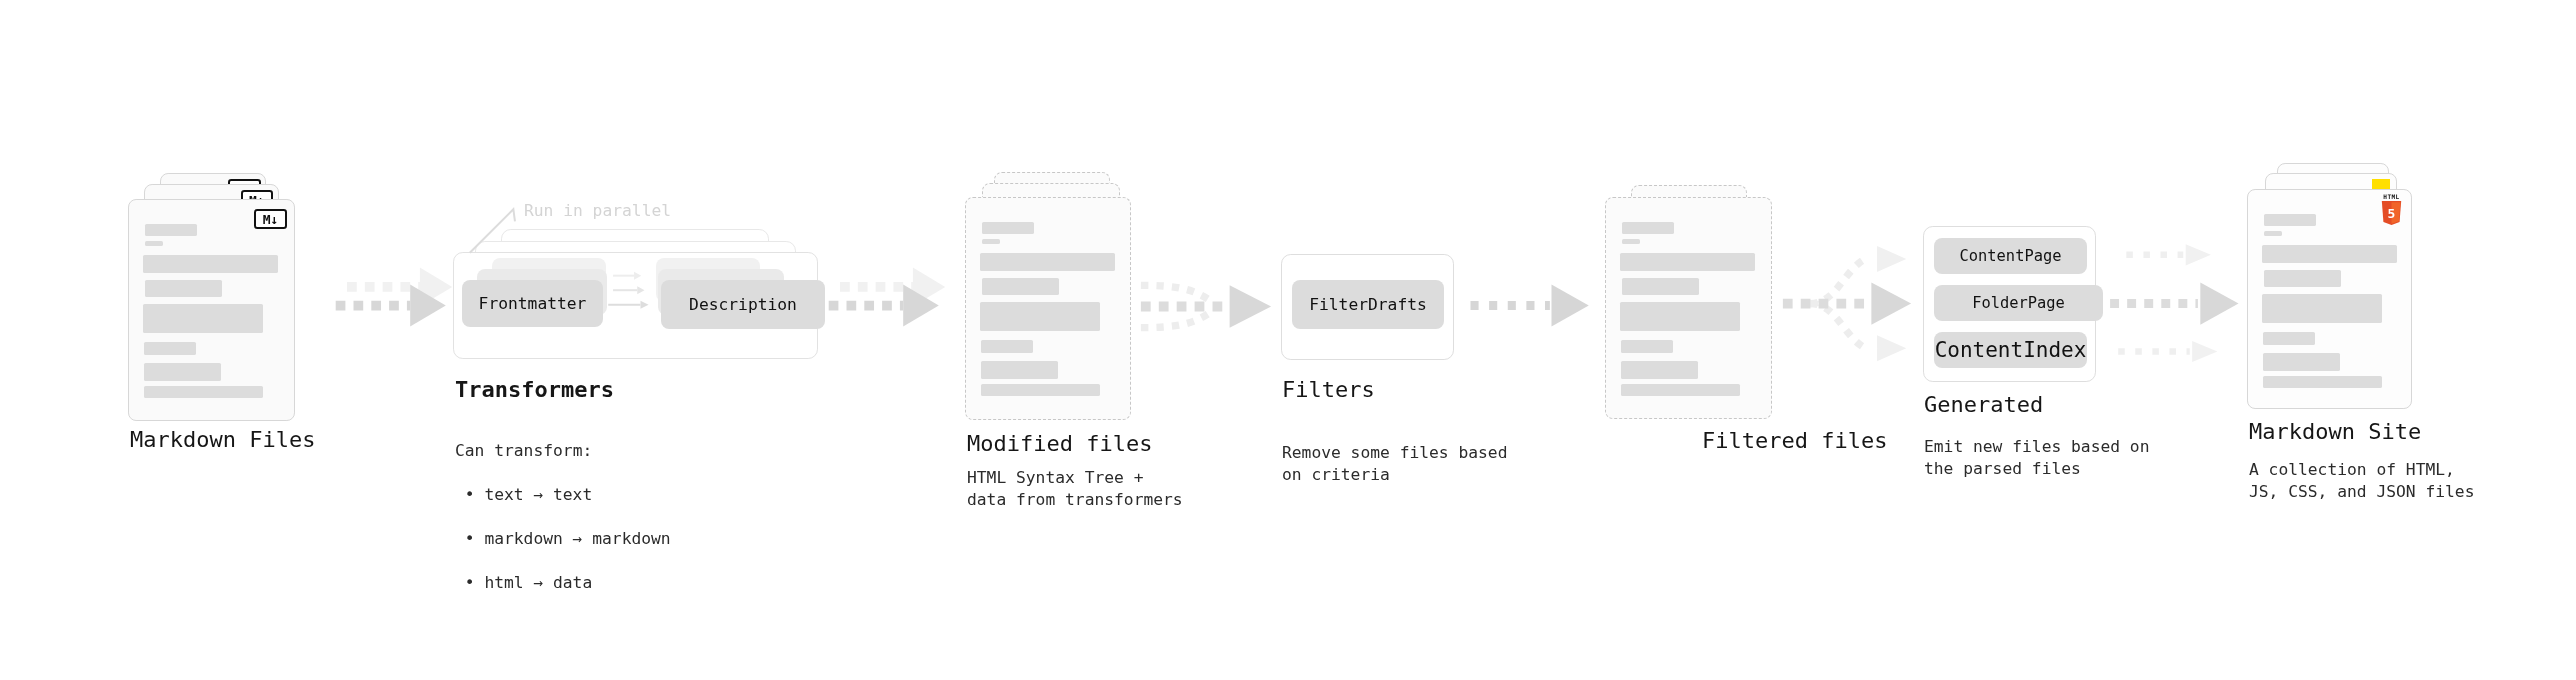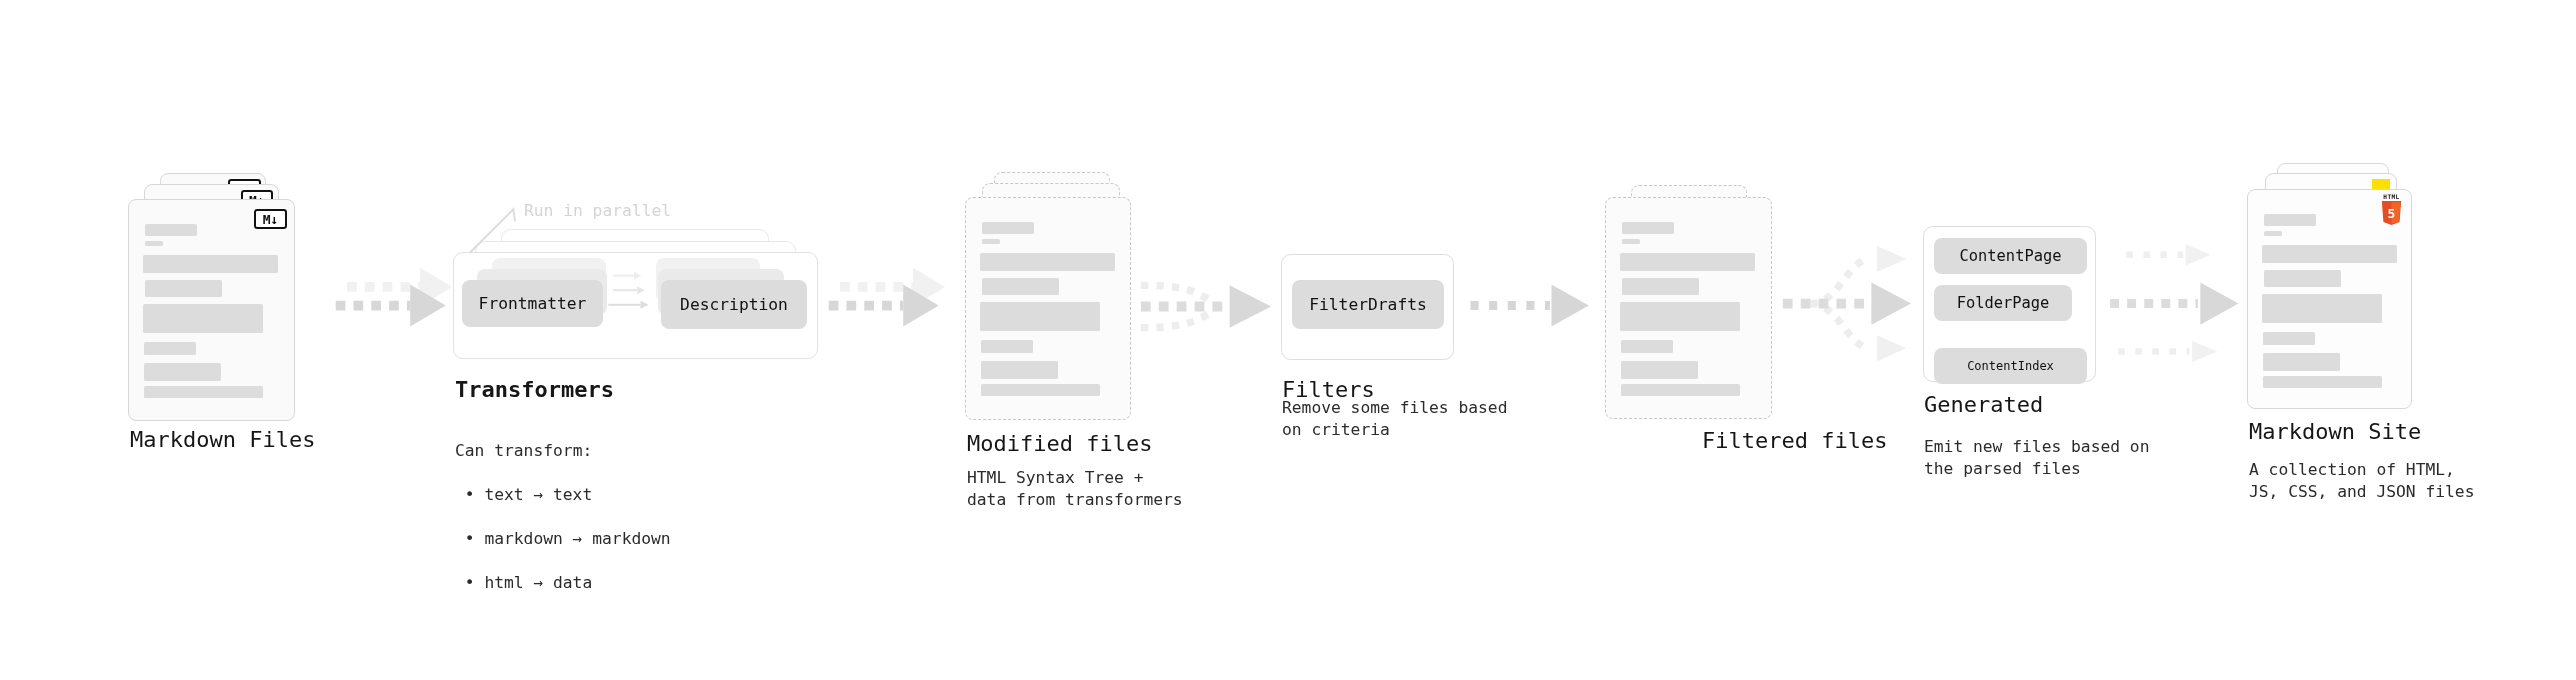--- a/index.html
+++ b/index.html
@@ -98,21 +98,21 @@
       <line x1="10" y1="9" x2="36" y2="9" stroke="#ededed" stroke-width="2.5"></line>
         <polygon points="36,4 45,9 36,14" fill="#ededed"></polygon>
       <line x1="10" y1="27" x2="40" y2="27" stroke="#e5e5e5" stroke-width="2.5"></line>
         <polygon points="40,22 49,27 40,32" fill="#e5e5e5"></polygon>
       <line x1="4" y1="45" x2="44" y2="45" stroke="#dddddd" stroke-width="2.5"></line>
         <polygon points="44,40 54,45 44,50" fill="#dddddd"></polygon>
     </svg>
 
     <div class="pill g2" style="left:656px;top:258px;width:104px;height:44px;"></div>
     <div class="pill g1" style="left:658px;top:269px;width:126px;height:46px;"></div>
-    <div class="pill" style="left:661px;top:280px;width:146px;height:49px;">Description</div>
+    <div class="pill" style="left:661px;top:280px;width:164px;height:49px;">Description</div>
 
     <div class="stage-label" style="left:455px;top:378px;font-weight:bold;">Transformers</div>
     <div class="stage-desc" style="left:455px;top:418px;">
       <div>Can transform:</div>
       <div class="bullet-line">• text → text</div>
       <div class="bullet-line">• markdown → markdown</div>
       <div class="bullet-line">• html → data</div>
     </div>
   </div>
 
@@ -145,21 +145,21 @@
     <path d="M6,20 C50,20 72,24 96,42" fill="none" stroke="#ededed" stroke-width="9" stroke-dasharray="9 10"></path>
     <path d="M6,72 C50,72 72,68 96,50" fill="none" stroke="#ededed" stroke-width="9" stroke-dasharray="9 10"></path>
     <line x1="6" y1="46" x2="112" y2="46" stroke="#dcdcdc" stroke-width="12" stroke-dasharray="12 10"></line>
     <polygon points="115,20 166,46 115,72" fill="#d8d8d8"></polygon>
   </svg>
 
   <div>
     <div class="panel" style="left:1281px;top:254px;width:173px;height:106px;"></div>
     <div class="pill" style="left:1292px;top:280px;width:152px;height:49px;">FilterDrafts</div>
     <div class="stage-label" style="left:1282px;top:378px;">Filters</div>
-    <div class="stage-desc" style="left:1282px;top:397px;">Remove some files based
+    <div class="stage-desc" style="left:1282px;top:442px;">Remove some files based
 on criteria</div>
   </div>
 
   <svg class="arrow" style="left:1464px;top:276px;" width="128" height="59" viewBox="0 0 158 72">
     <line x1="8" y1="36" x2="106" y2="36" stroke="#d6d6d6" stroke-width="11" stroke-dasharray="10 13"></line>
     <polygon points="108,10 154,36 108,62" fill="#d6d6d6"></polygon>
   </svg>
 
   <div>
     <div class="page dashed" style="left:1631px;top:185px;width:116px;height:73px;"></div>
@@ -181,22 +181,22 @@
     <path d="M40,77 C70,77 80,114 104,130" fill="none" stroke="#ededed" stroke-width="9" stroke-dasharray="9 10"></path>
     <polygon points="122,6 158,22 122,38" fill="#f0f0f0"></polygon>
     <polygon points="122,116 158,132 122,148" fill="#f0f0f0"></polygon>
     <line x1="6" y1="77" x2="112" y2="77" stroke="#dcdcdc" stroke-width="12" stroke-dasharray="12 10"></line>
     <polygon points="115,51 164,77 115,103" fill="#d8d8d8"></polygon>
   </svg>
 
   <div>
     <div class="panel" style="left:1923px;top:226px;width:173px;height:156px;"></div>
     <div class="pill" style="left:1934px;top:238px;width:153px;height:36px;font-size:15.4px;">ContentPage</div>
-    <div class="pill" style="left:1934px;top:285px;width:138px;height:36px;font-size:15.4px;">FolderPage</div>
-    <div class="pill" style="left:1934px;top:332px;width:153px;height:36px;font-size:12px;margin-top:16px;">ContentIndex</div>
+    <div class="pill" style="left:1934px;top:285px;width:169px;height:36px;font-size:15.4px;">FolderPage</div>
+    <div class="pill" style="left:1934px;top:332px;width:153px;height:36px;font-size:21px;">ContentIndex</div>
     <div class="stage-label" style="left:1924px;top:393px;">Generated</div>
     <div class="stage-desc" style="left:1924px;top:436px;">Emit new files based on
 the parsed files</div>
   </div>
 
   <svg class="arrow" style="left:2105px;top:241px;" width="137" height="126" viewBox="0 0 168 155">
     <line x1="26" y1="17" x2="96" y2="17" stroke="#efefef" stroke-width="8" stroke-dasharray="8 13"></line>
     <polygon points="99,4 130,17 99,30" fill="#f1f1f1"></polygon>
     <line x1="6" y1="77" x2="114" y2="77" stroke="#dcdcdc" stroke-width="11" stroke-dasharray="11 10"></line>
     <polygon points="117,51 164,77 117,103" fill="#d8d8d8"></polygon>

